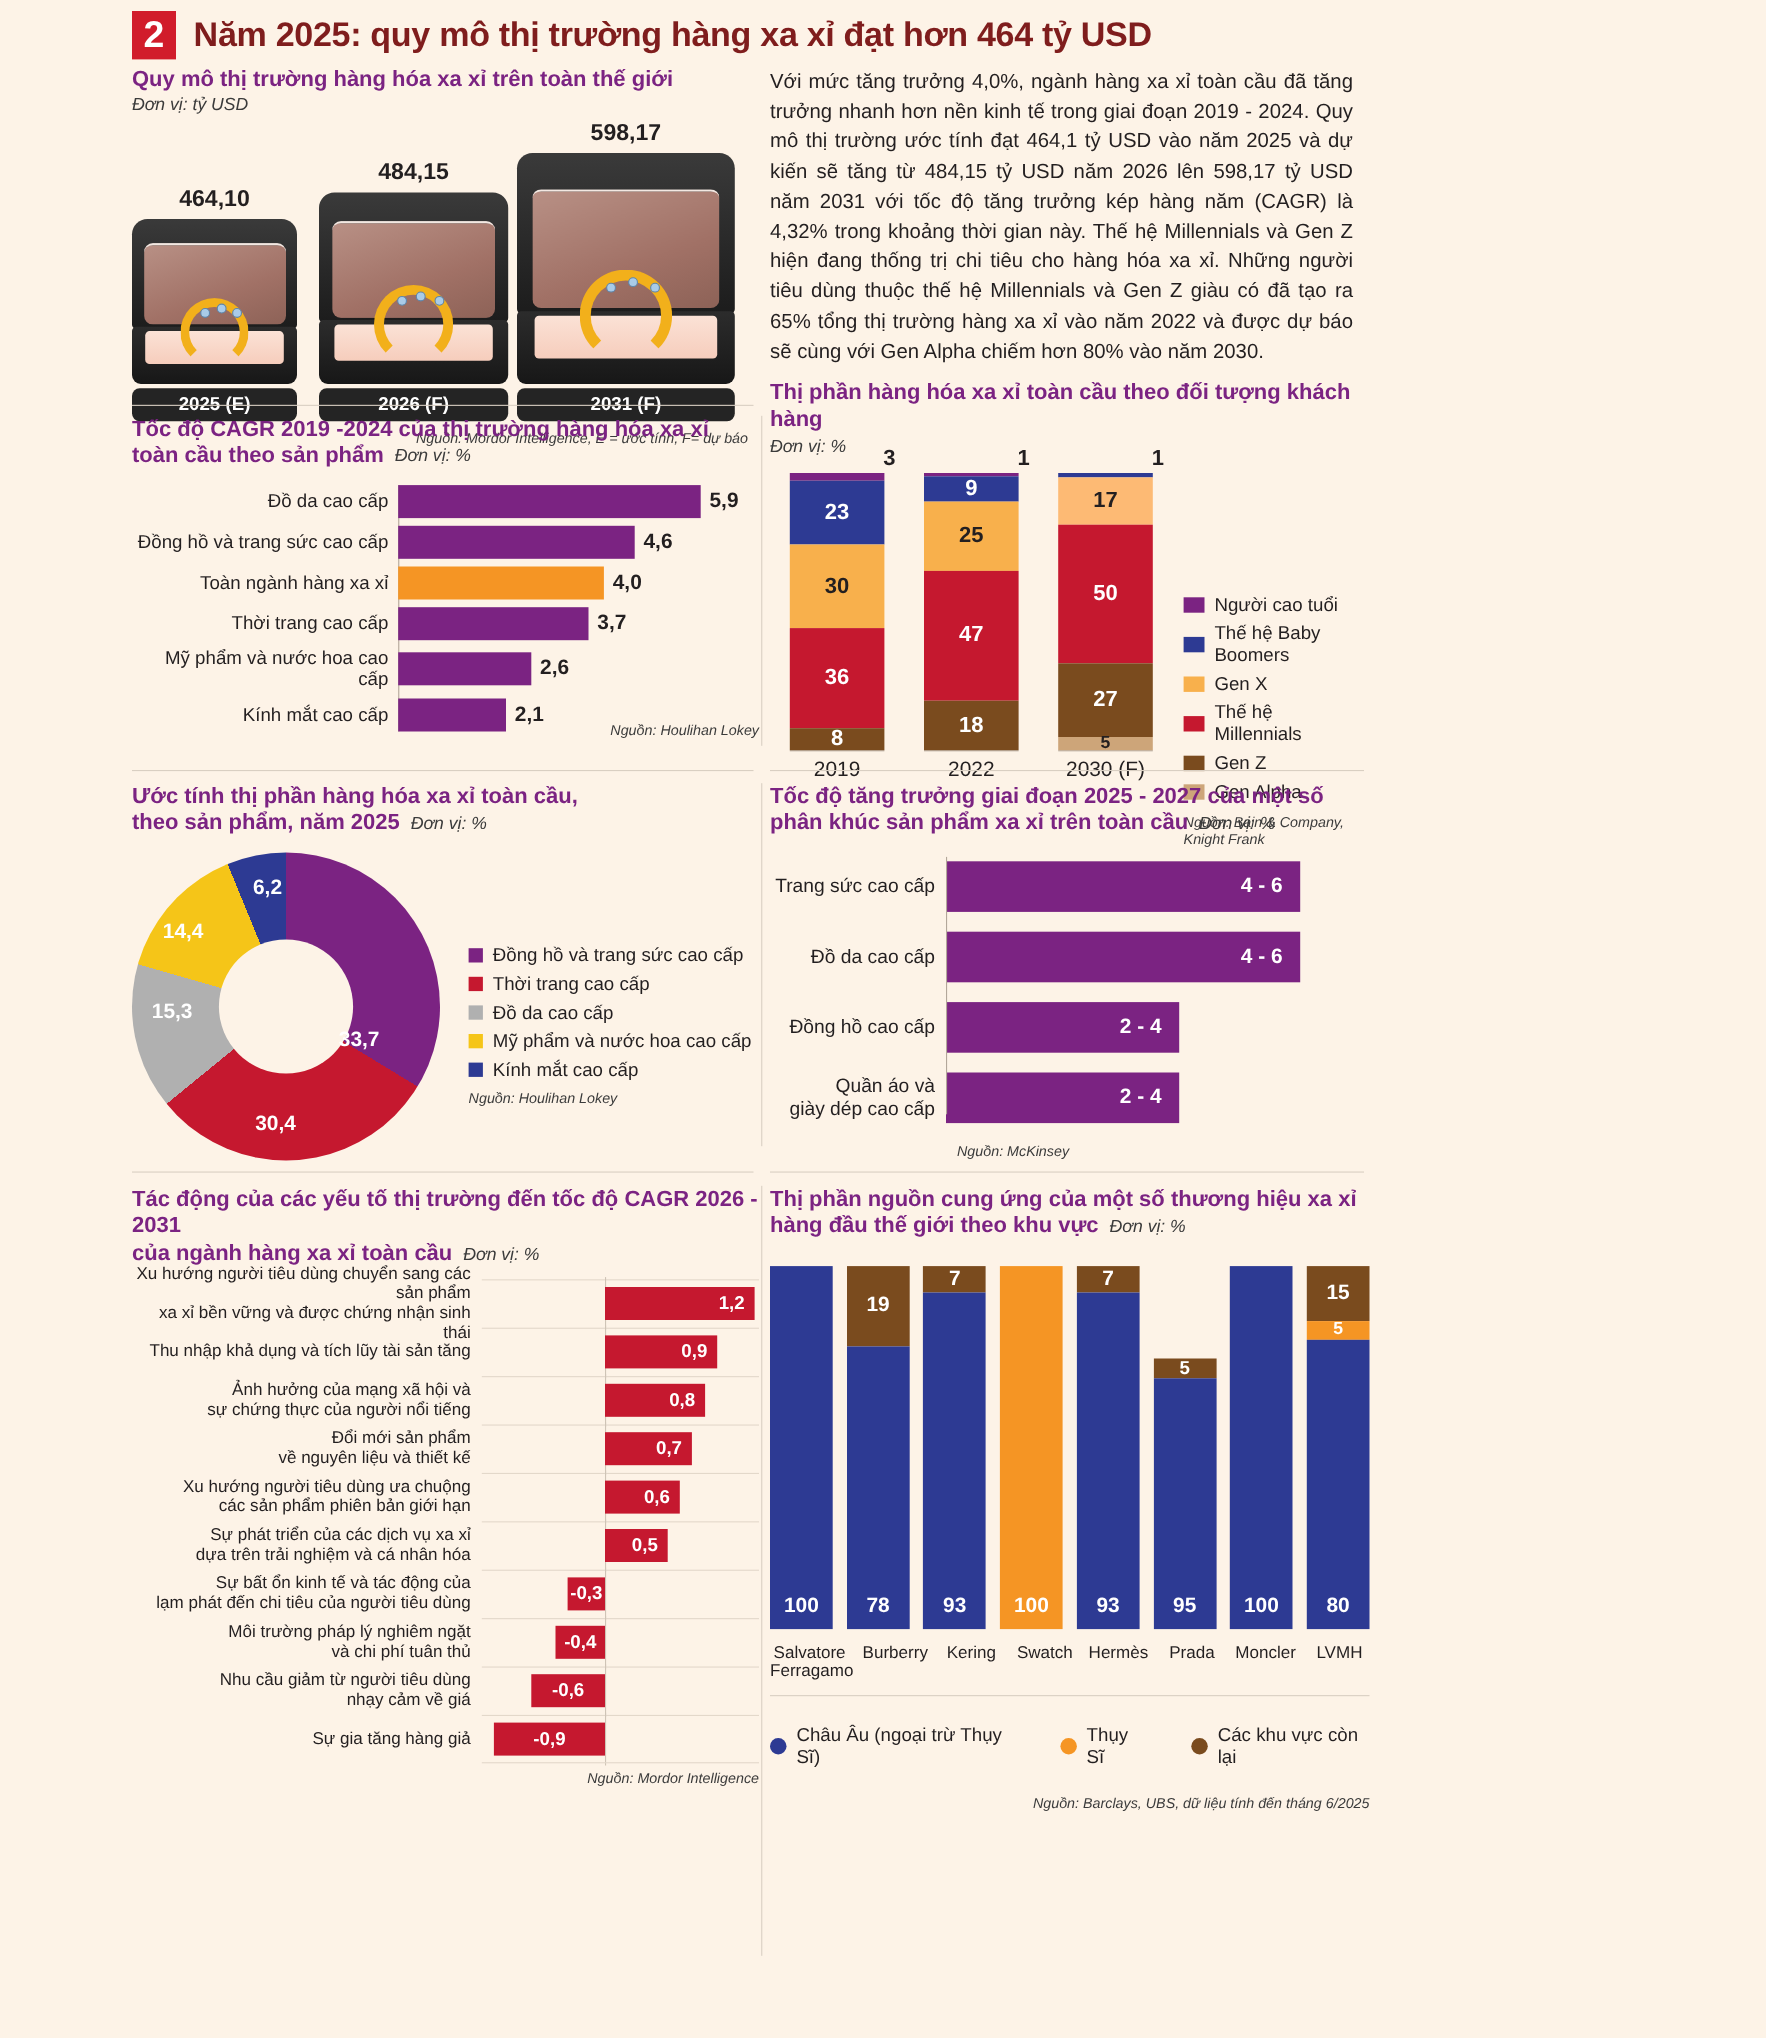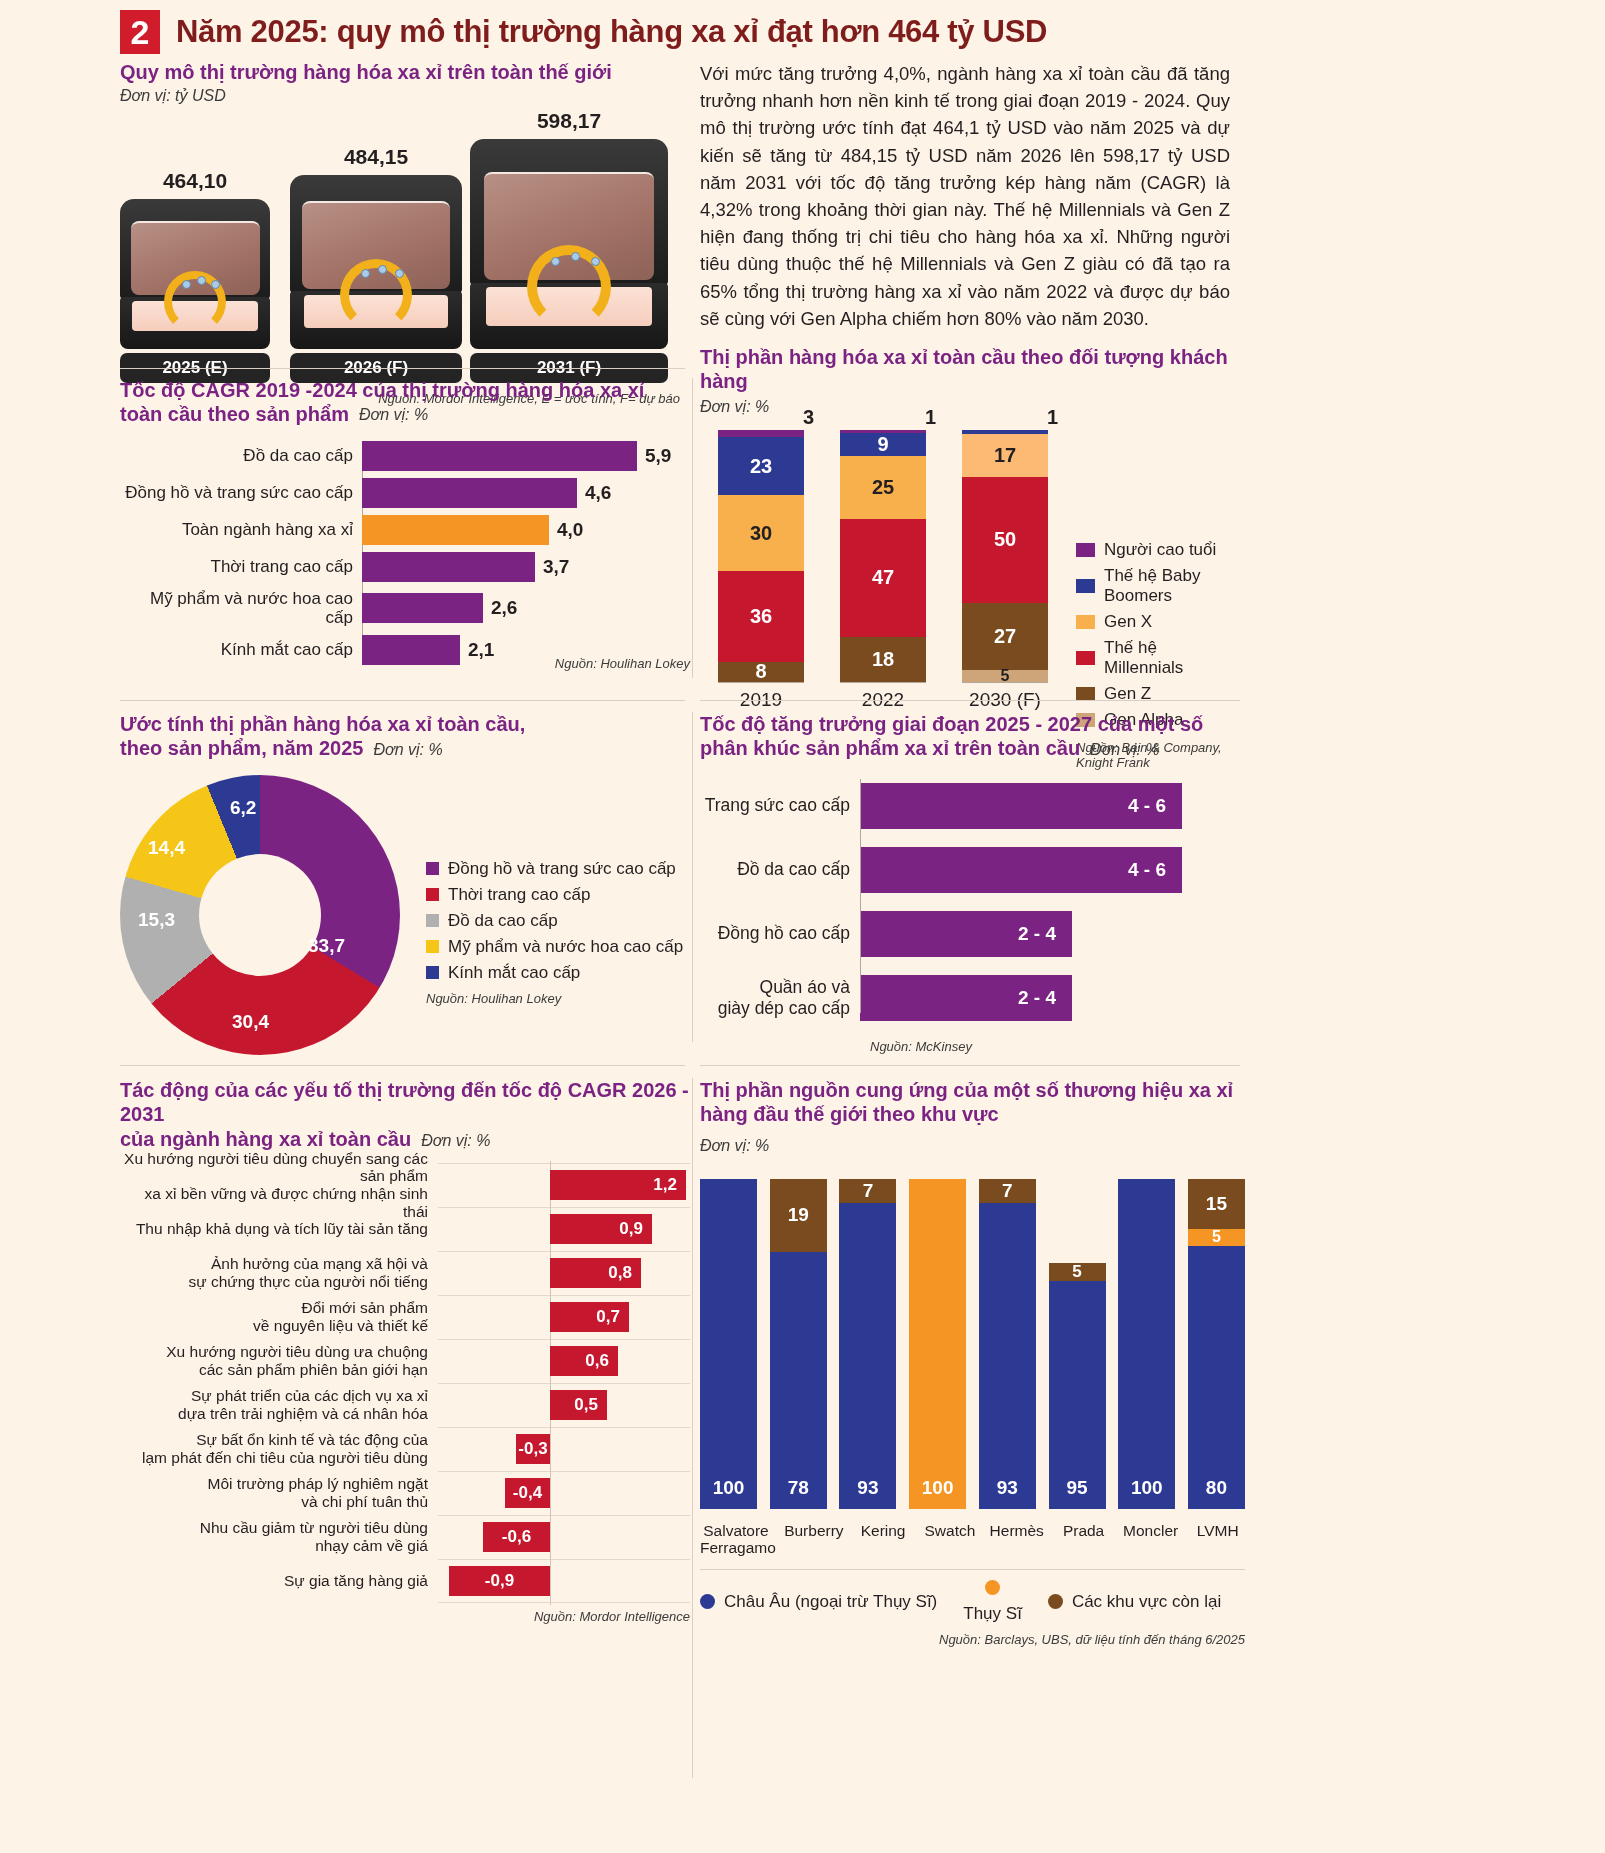--- a/index.html
+++ b/index.html
@@ -529,21 +529,21 @@
           <div class="dv-bar" style="left:11px; width:101px; justify-content:center;">-0,9</div>
           <div class="dv-grid" style="top:43px;"></div>
           </div>
       </div>
     </div>
     <div class="source" style="text-align:right; margin-top:6px;">Nguồn: Mordor Intelligence</div>
   </div>
 
   <div style="position:absolute; left:700px; top:1078px; width:545px;">
     <div class="sec-title">Thị phần nguồn cung ứng của một số thương hiệu xa xỉ</div>
-    <div style="display:flex; align-items:baseline; gap:10px;flex-direction:column;">
+    <div style="display:flex; align-items:baseline; gap:10px;">
       <span class="sec-title">hàng đầu thế giới theo khu vực</span>
       <span class="unit">Đơn vị: %</span>
     </div>
 
     <div style="display:flex; gap:0px; align-items:flex-end; margin-top:16px; height:338px;">
 
       <div class="brand-col">
         <div class="bseg" style="height:330px; background:#2d3a93; align-items:flex-end; padding-bottom:10px;">100</div>
       </div>
       <div style="width:16px;"></div>
@@ -608,21 +608,21 @@
       <div class="brand-name" style="width:72px;">LVMH</div>
     </div>
 
     <div class="hr" style="margin-top:12px;"></div>
 
     <div style="display:flex; gap:26px; margin-top:10px; align-items:center;">
       <div class="legend-item" style="margin:0;">
         <div class="swatch" style="background:#2d3a93; border-radius:50%; width:15px; height:15px;"></div>
         <span>Châu Âu (ngoại trừ Thụy Sĩ)</span>
         </div>
-      <div class="legend-item" style="margin:0;flex-direction:column;">
+      <div class="legend-item" style="margin:16px;">
         <div class="swatch" style="background:#f59524; border-radius:50%; width:15px; height:15px;"></div>
         <span>Thụy Sĩ</span>
         </div>
       <div class="legend-item" style="margin:0;">
         <div class="swatch" style="background:#7a4b1e; border-radius:50%; width:15px; height:15px;"></div>
         <span>Các khu vực còn lại</span>
         </div>
     </div>
 
     <div class="source" style="text-align:right; margin-top:8px;">Nguồn: Barclays, UBS, dữ liệu tính đến tháng 6/2025</div>

